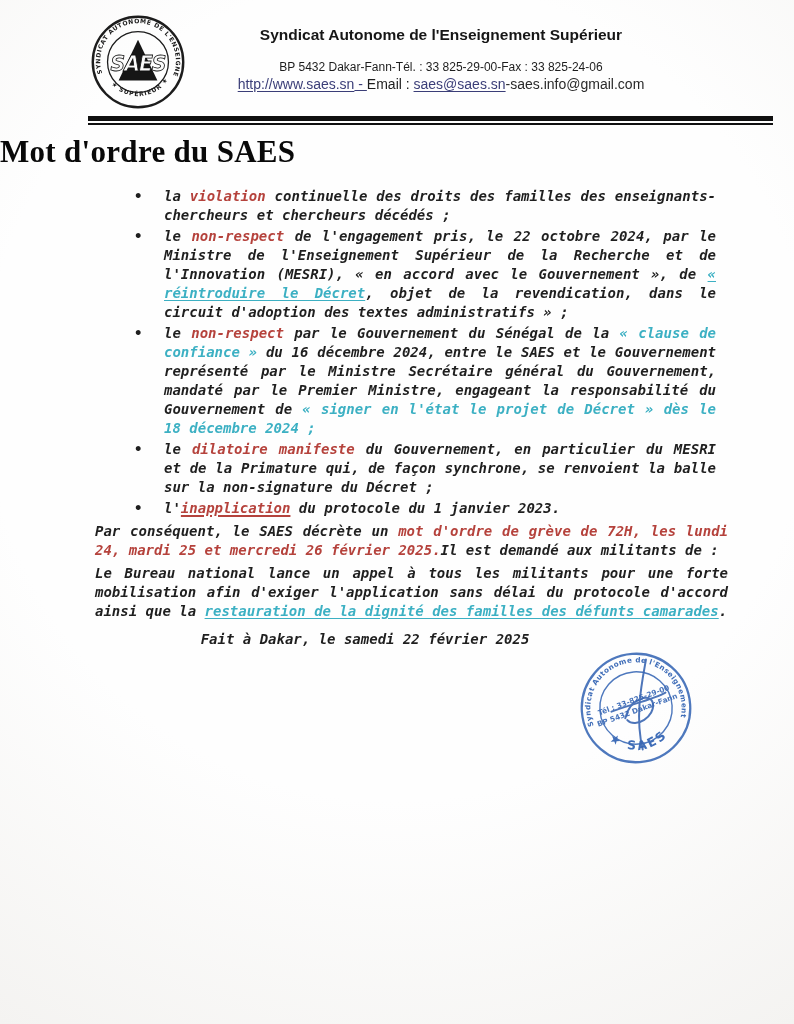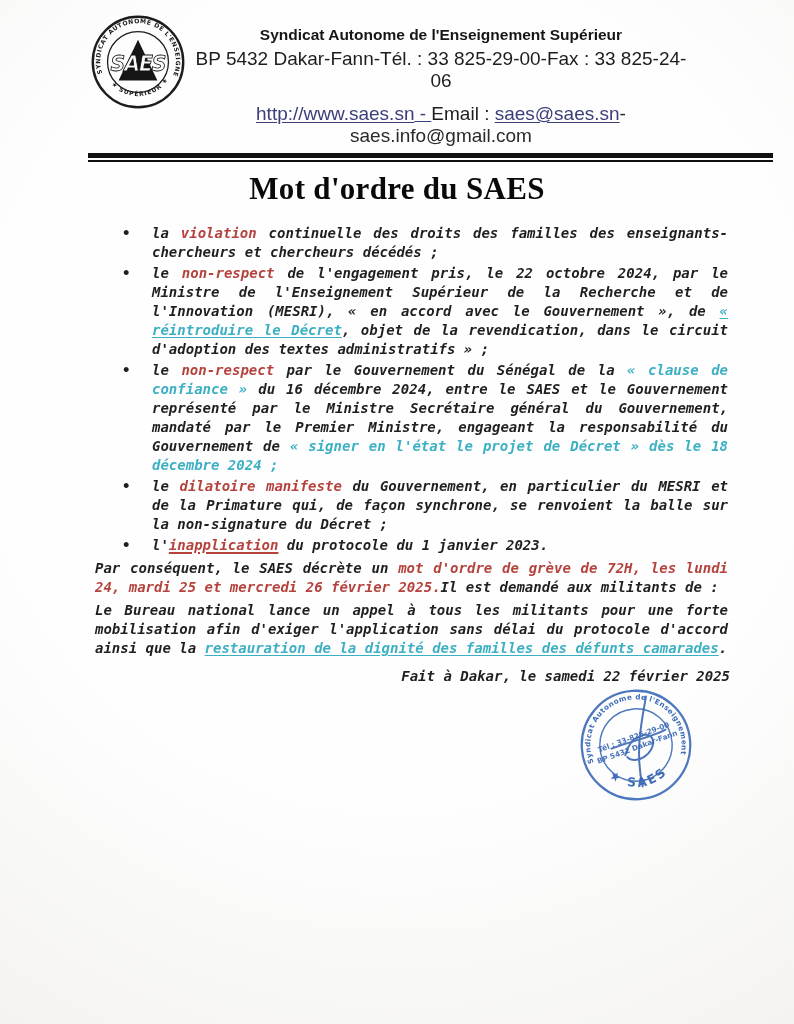--- a/index.html
+++ b/index.html
@@ -7,45 +7,45 @@
   .page{
     width:794px;height:1024px;position:relative;overflow:hidden;
     background:radial-gradient(circle at 50% 38%, #fefefe 55%, #f4f3f1 100%);
     color:var(--ink);
   }
   
   .header{display:flex;align-items:flex-start;padding:14px 20px 0 90px;}
   .logo-wrap{width:96px;height:96px;flex:0 0 auto;}
   .header-text{flex:1;text-align:center;padding-right:78px;padding-top:12px;}
   .org-name{font-weight:bold;font-size:15.5px;color:#161616;}
-  .address-line{font-size:19px;margin-top:4px;color:#1d1d1d;}
-  .links-line{font-size:19px;margin-top:11px;color:#1d1d1d;}
+  .address-line{font-size:12px;margin-top:16px;color:#1d1d1d;}
+  .links-line{font-size:14px;margin-top:2px;color:#1d1d1d;}
   .links-line a{color:var(--link);text-decoration:underline;text-underline-offset:2px;}
   .dash{color:var(--link);text-decoration:underline;}
   .email-suffix{color:#2a2a2a;}
   
   .rule{margin:6px 21px 0 88px;border-top:5px solid #101010;border-bottom:2px solid #101010;height:2px;}
-  .doc-title{margin:9px 0 0;text-align:center;font-family:"Liberation Serif",serif;
+  .doc-title{margin:9px 0 0;text-align:left;font-family:"Liberation Serif",serif;
     font-weight:bold;font-size:31px;color:#090909;letter-spacing:.3px;}
   
   .doc-body{padding:15px 66px 0 95px;
     font-family:"DejaVu Sans Mono",monospace;font-style:italic;font-weight:bold;
     font-size:14px;line-height:19px;color:var(--ink);}
   .doc-body p{margin:0;text-align:justify;}
   .doc-body p.gap{}
-  .doc-body ul{list-style:none;margin:2px 0 4px;padding:0;}
+  .doc-body ul{list-style:none;margin:2px 12px 4px;padding:0;}
   .doc-body li{position:relative;padding-left:57px;margin:0 0 2px;text-align:justify;}
   .doc-body li::before{content:"•";position:absolute;left:27px;top:0;font-style:normal;}
   .seg-normal{color:var(--ink);}
   .seg-red{color:var(--red);}
   .seg-red-underline{color:var(--red);text-decoration:underline;text-decoration-thickness:1.5px;text-underline-offset:2px;}
   .seg-cyan{color:var(--cyan);}
   .seg-cyan-underline{color:var(--cyan);text-decoration:underline;text-underline-offset:2px;}
   
-  .date-line{margin:10px 64px 0 0;text-align:right;
+  .date-line{margin:10px 64px 0 0;text-align:center;
     font-family:"DejaVu Sans Mono",monospace;font-style:italic;font-weight:bold;
     font-size:14px;color:var(--ink);}
   .sign-block{width:176px;margin:2px 70px 0 auto;display:flex;flex-direction:column;align-items:center;}
   .stamp-wrap{width:118px;height:118px;transform:rotate(-4deg);}
   svg text{font-family:"DejaVu Sans",sans-serif;}
 </style>
 </head>
 <body>
 
 <div class="page">

